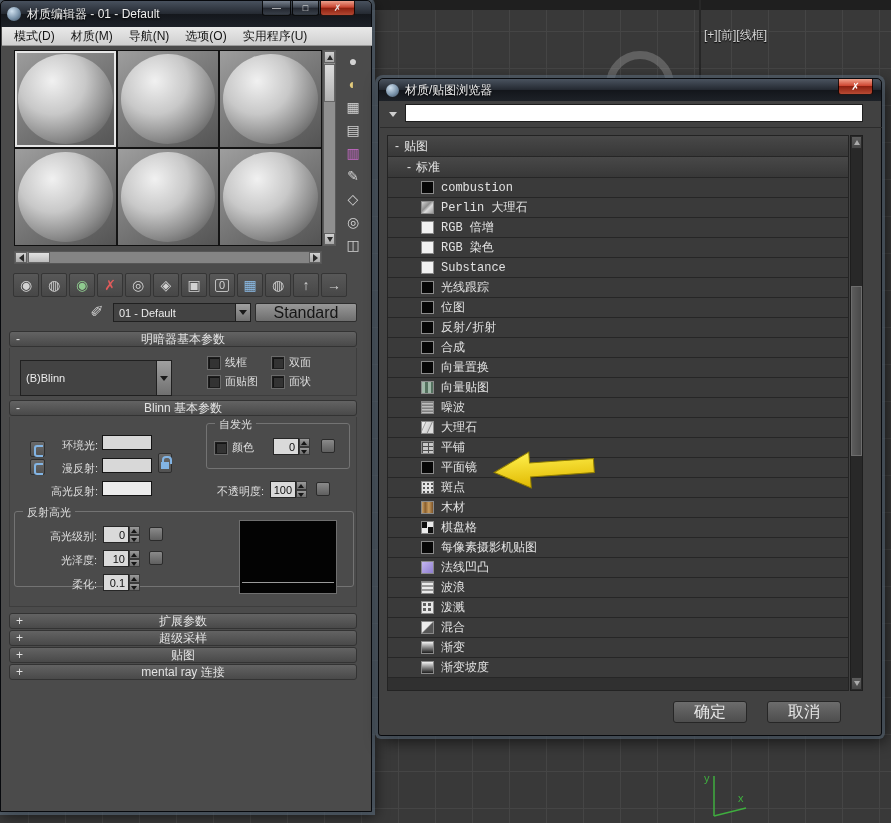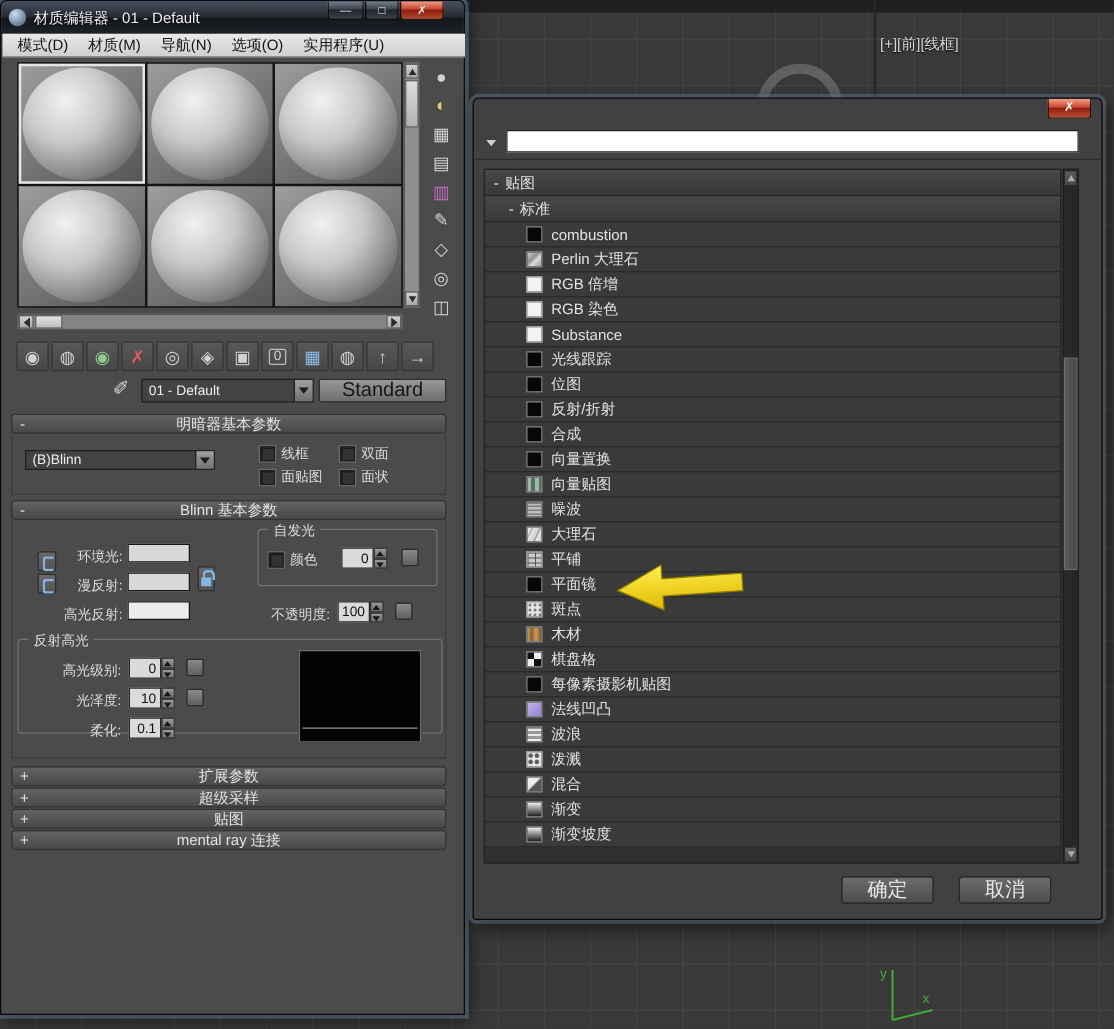--- a/index.html
+++ b/index.html
@@ -117,21 +117,21 @@
   .std-btn{position:absolute;left:254px;top:302px;width:102px;height:19px;}
 
   .rollout-h{position:absolute;left:8px;width:348px;height:16px;border-radius:3px;
     background:linear-gradient(#636363,#494949);border:1px solid #333;
     color:#e2e2e2;font-size:12px;text-align:center;line-height:14px;}
   .rollout-h .pm{position:absolute;left:6px;top:0;color:#e2e2e2;}
   .rcontent{position:absolute;left:8px;width:348px;background:#4b4b4b;
     border:1px solid #3d3d3d;border-top:none;}
   .r1h{top:330px;} .r1c{top:347px;height:48px;}
   .r2h{top:399px;} .r2c{top:416px;height:190px;}
-  .shader-combo{left:10px;top:12px;width:152px;height:16px;}
+  .shader-combo{left:10px;top:12px;width:152px;height:36px;}
 
   .grp{position:absolute;border:1px solid #737373;border-radius:3px;}
   .grp .legend{position:absolute;top:-7px;left:8px;background:#4b4b4b;padding:0 4px;font-size:11px;color:#ddd;}
 
   .lockstack{position:absolute;left:20px;top:24px;display:flex;flex-direction:column;gap:2px;}
   .lockbtn{width:15px;height:16px;background:linear-gradient(#6a6a6a,#515151);border:1px solid #2e2e2e;
     border-radius:2px;position:relative;}
   .lockbtn::after{content:"";position:absolute;left:3px;top:3px;width:7px;height:8px;
     border:2px solid #82b4e4;border-right:none;border-radius:3px 0 0 3px;}
   .lock-ad{position:absolute;left:148px;top:36px;width:14px;height:20px;
@@ -164,21 +164,21 @@
 
   .br-list{position:absolute;left:8px;top:56px;width:462px;height:556px;background:#303030;
     border:1px solid #232323;overflow:hidden;}
   .br-row{height:20px;display:flex;align-items:center;border-bottom:1px solid #262626;
     background:#3a3a3a;font-size:12px;color:#e2e2e2;}
   .br-row.hdr{height:21px;background:linear-gradient(#484848,#383838);}
   .br-row.hdr1{padding-left:7px;} .br-row.hdr2{padding-left:19px;}
   .br-row.item{padding-left:33px;}
   .colg{margin-right:5px;}
   .map-icon{width:13px;height:13px;border:1px solid #8a8a8a;margin-right:7px;flex:none;background:#777;}
-  .map-label{white-space:nowrap;}
+  .map-label{white-space:nowrap;font-family:Liberation Mono, monospace;}
 
   .map-icon[data-icon="black"]{background:#070707;}
   .map-icon[data-icon="white"]{background:#f2f2f2;}
   .map-icon[data-icon="perlin"]{background:linear-gradient(135deg,#d2d2d2,#8e8e8e 40%,#dcdcdc 60%,#9a9a9a);}
   .map-icon[data-icon="dent"]{background:repeating-linear-gradient(45deg,#6f6f6f 0 2px,#aaa 2px 4px);}
   .map-icon[data-icon="vector"]{background:repeating-linear-gradient(90deg,#9fb8a8 0 3px,#54705e 3px 6px);}
   .map-icon[data-icon="noise"]{background:repeating-linear-gradient(0deg,#bdbdbd 0 1px,#7f7f7f 1px 2px,#9b9b9b 2px 3px);}
   .map-icon[data-icon="marble"]{background:linear-gradient(115deg,#e9e9e9 18%,#9c9c9c 24%,#e2e2e2 30%,#d4d4d4 58%,#8a8a8a 64%,#ddd 70%);}
   .map-icon[data-icon="tiles"]{background-color:#c9c9c9;
     background-image:linear-gradient(#4e4e4e 1px,transparent 1px),linear-gradient(90deg,#4e4e4e 1px,transparent 1px);
@@ -488,20 +488,24 @@
         <span>贴图</span>
       </div>
       <div class="rollout-h c3">
         <span class="pm">+</span>
         <span>mental ray 连接</span>
       </div>
     </div>
   </div>
 
   <div class="br-window">
+    <div class="br-title">
+      <span class="win-icon" style="width:13px;height:13px"></span>
+      <span>材质/贴图浏览器</span>
+    </div>
     <div class="br-close">✗</div>
 
     <div class="opt-arrow">
         <i class="tri-dn light"></i>
       </div>
     <input class="search" value="" style="">
     <div class="br-rule"></div>
 
     <div class="br-list">
       <div class="br-row hdr hdr1">

